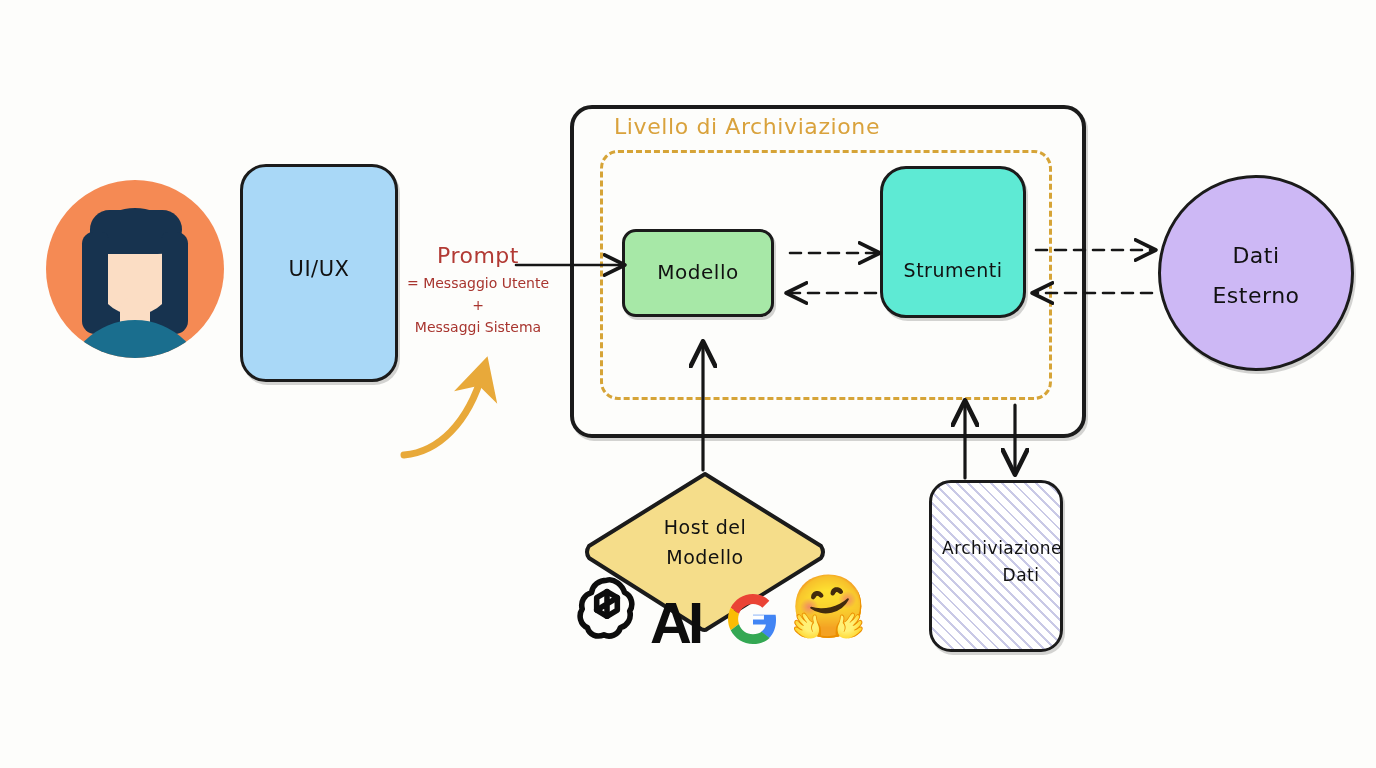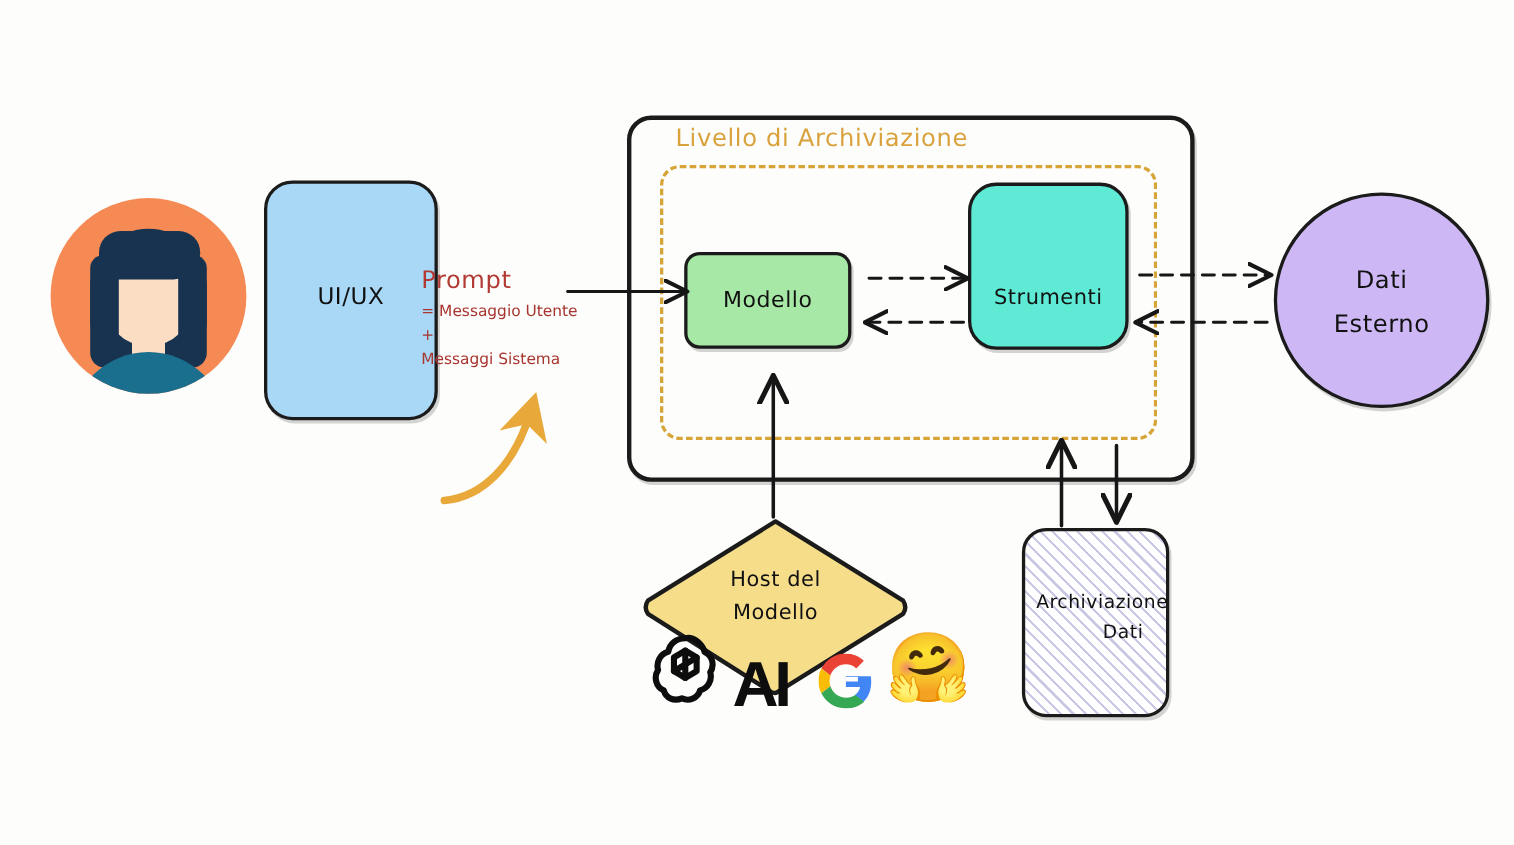--- a/index.html
+++ b/index.html
@@ -181,37 +181,38 @@
   #host-wrap svg { position: absolute; left: 0; top: 0; }
   #host-wrap .node-label {
     top: 44px; font-size: 19px; line-height: 30px;
   }
 
   
   #prompt-block {
     position: absolute;
     left: 383px; top: 243px;
     width: 190px;
+    text-align: center;
     color: #b23a34;
   }
   #prompt-block .p-title {
     font-size: 22px;
     margin-bottom: 4px;
     letter-spacing: 0.5px;
   }
   #prompt-block .p-line {
     font-size: 14px;
     line-height: 22px;
     color: #a8352f;
   }
 
   
   #logos {
     position: absolute;
-    left: 584px; top: 572px;
+    left: 568px; top: 572px;
     width: 300px; height: 78px;
   }
   #logos > div { position: absolute; }
   #logo-openai { left: 6px;  top: 2px;  width: 66px; height: 66px; }
   #logo-meta   { left: 82px; top: 24px; width: 72px; height: 54px;
                  font-size: 58px; color: #0d0d0d; letter-spacing: -4px;
                  font-family: "Liberation Sans", sans-serif; font-weight: 700;
                  line-height: 54px; }
   #logo-google { left: 160px; top: 22px; width: 50px; height: 50px; }
   #logo-hf     { left: 222px; top: 0px;  width: 70px; height: 70px; font-size: 62px;

